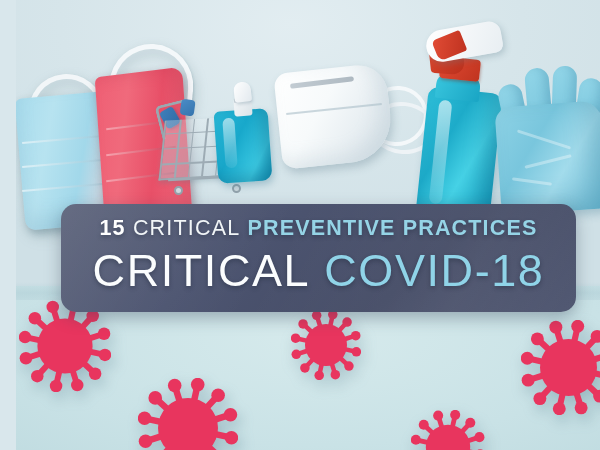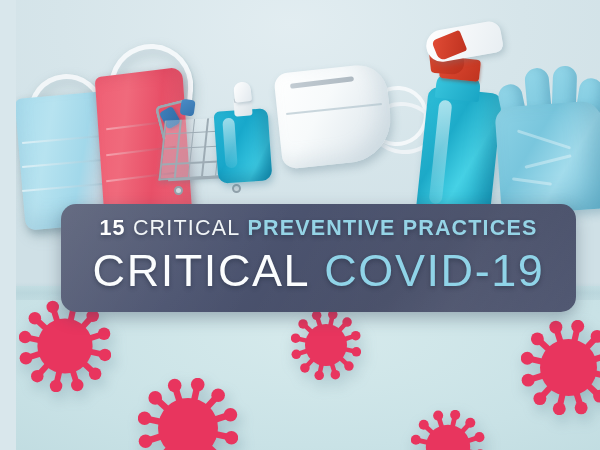--- a/index.html
+++ b/index.html
@@ -522,17 +522,17 @@
     </div>
 
   <div id="banner">
     <div class="sheen"></div>
 
     <div class="line1">
       <span class="num">15</span><span>&nbsp;</span><span class="crit">CRITICAL</span><span>&nbsp;</span><span class="prev">PREVENTIVE PRACTICES</span>
     </div>
 
     <div class="line2">
-      <span class="against">CRITICAL</span><span>&nbsp;</span><span class="covid">COVID-19</span>
+      <span class="against">CRITICAL</span><span>&nbsp;</span><span class="covid">COVID-18</span>
     </div>
   </div>
 
 </div>
 
 </body></html>

